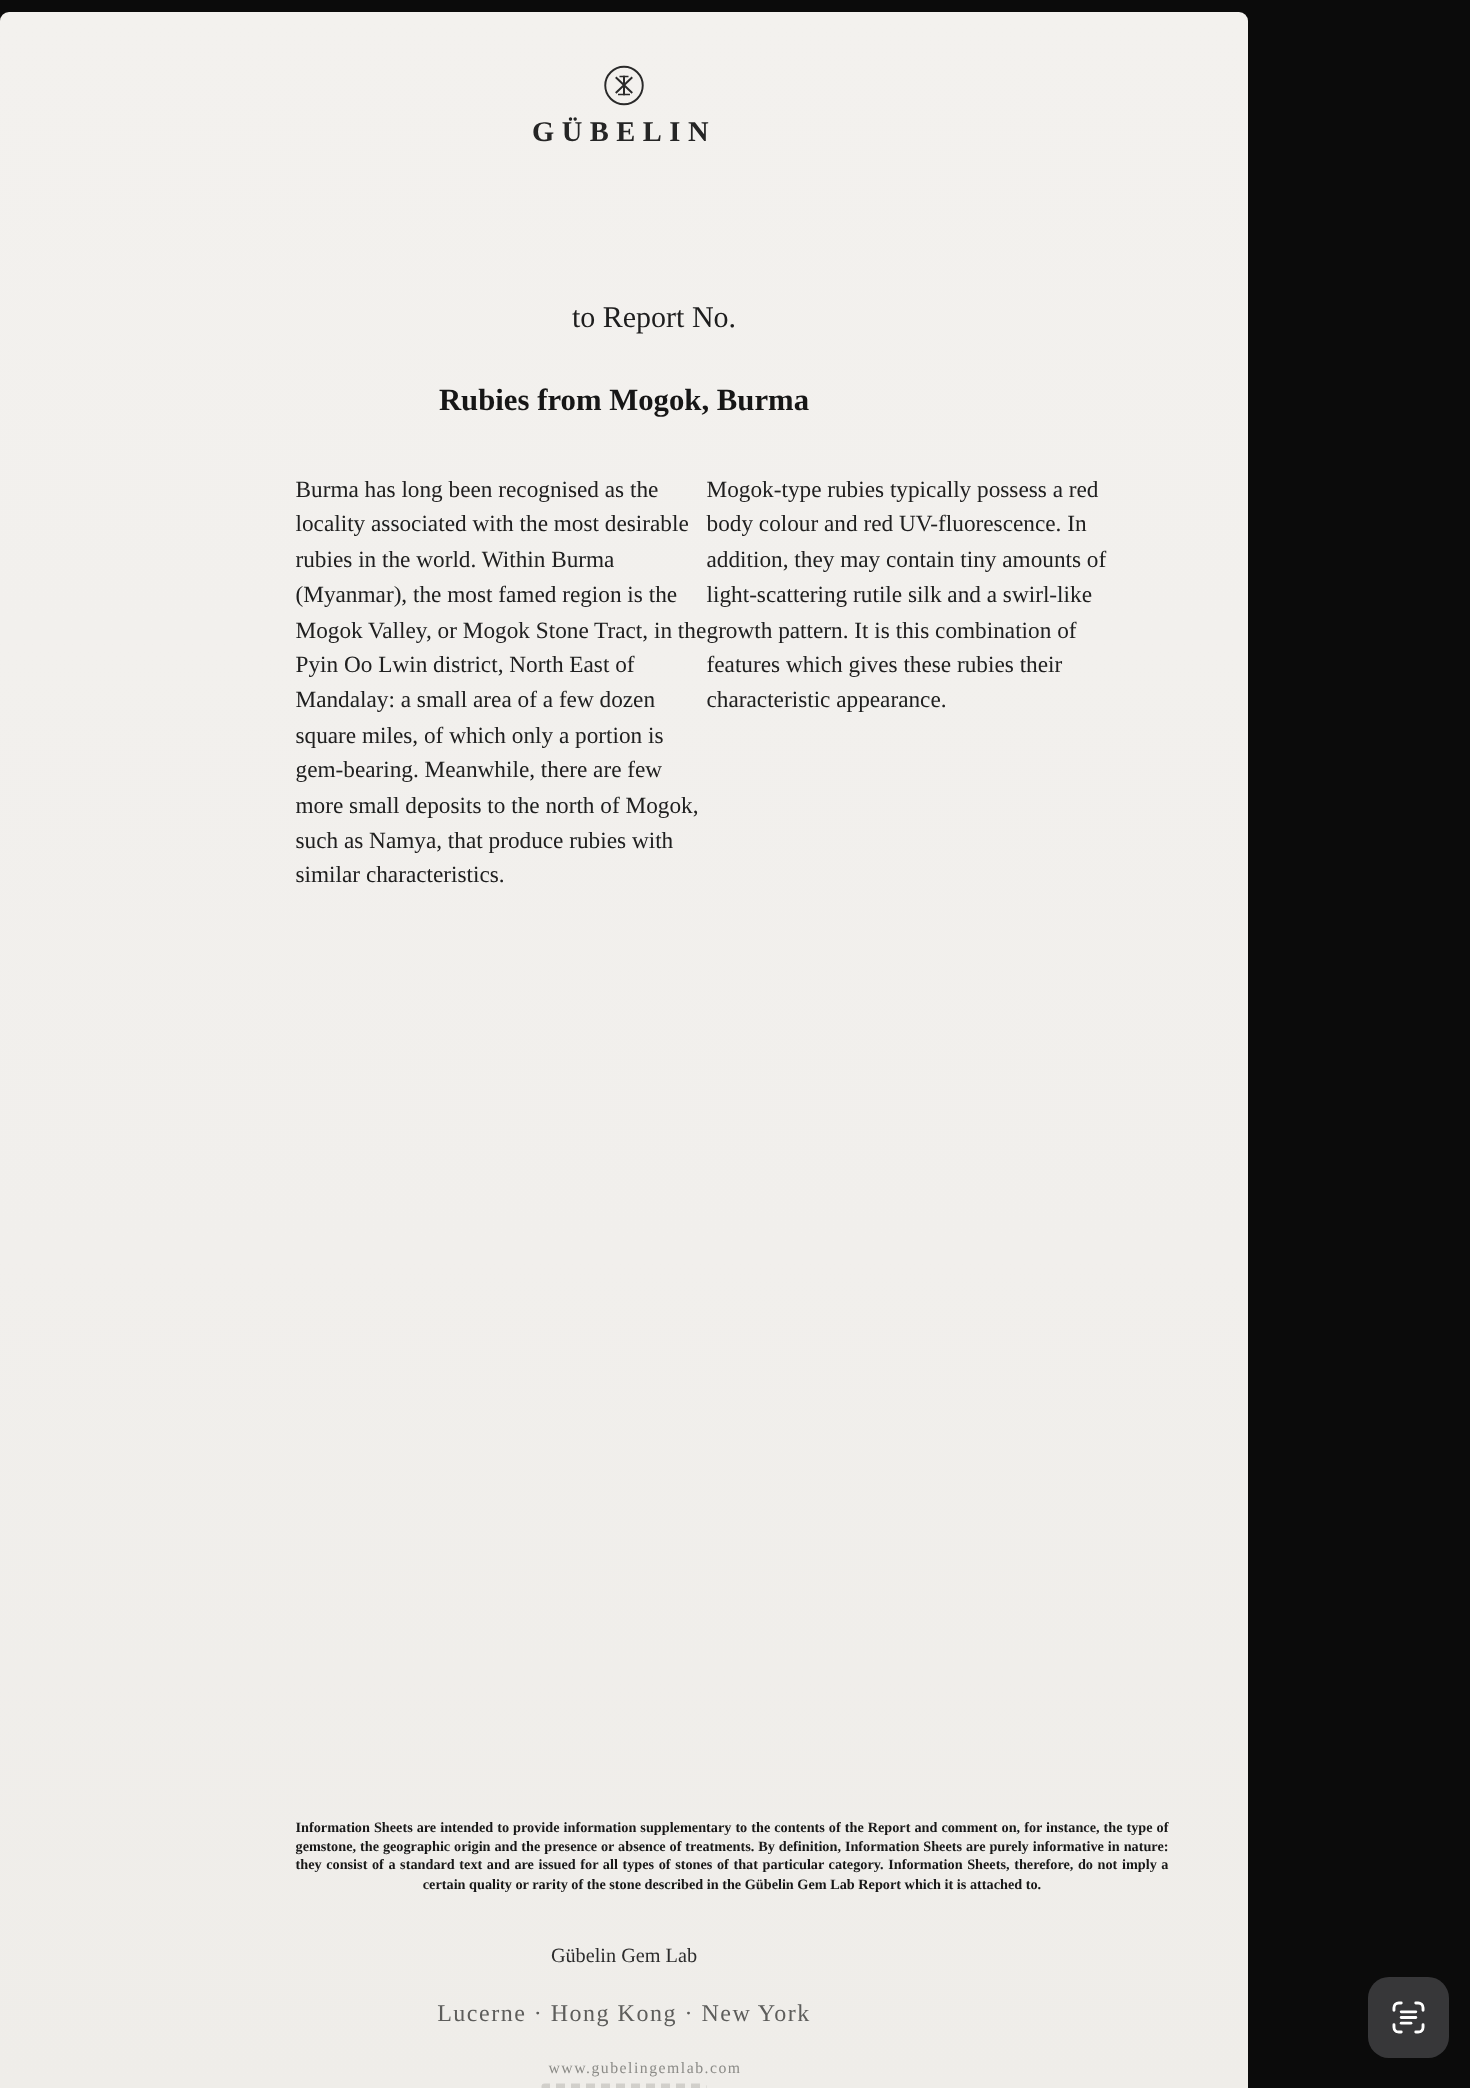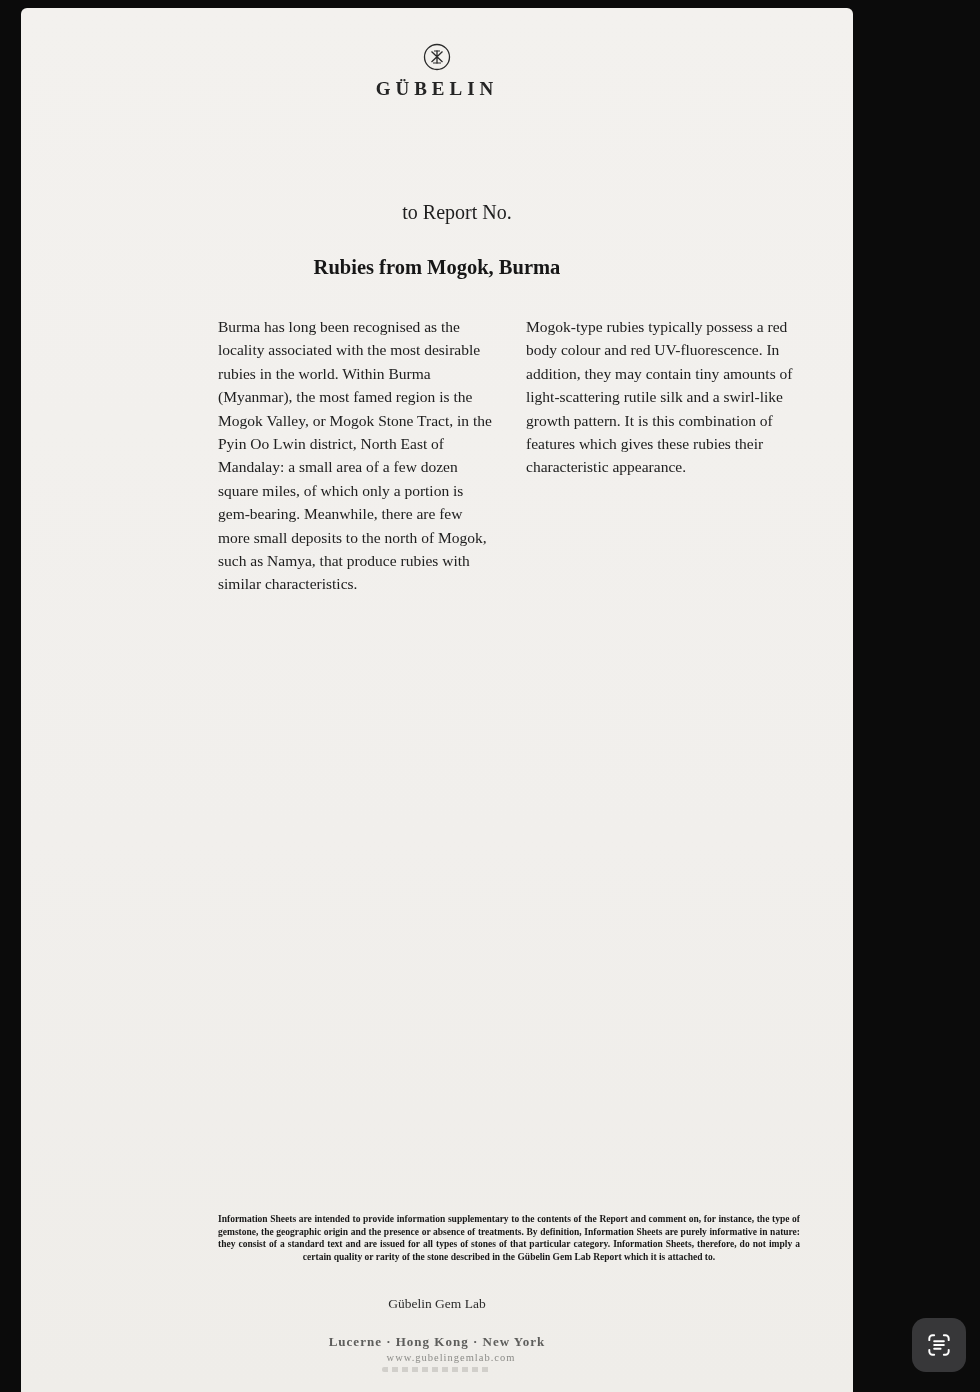--- a/index.html
+++ b/index.html
@@ -1,20 +1,20 @@
 <!DOCTYPE html>
 <html><head>
 <meta charset="utf-8">
 <style>
   * { margin:0; padding:0; box-sizing:border-box; }
   html,body { width:980px; height:1392px; background:#0b0b0b; overflow:hidden;
               font-family:"Liberation Serif", serif; }
 
   .page {
-    position:absolute; left:21px; top:8px; width:832px; height:1384px;
+    position:absolute; left:0; top:8px; width:832px; height:1384px;
     background:linear-gradient(180deg,#f3f1ee 0%, #f1efec 60%, #efede9 100%);
     border-radius:6px 6px 0 0;
     color:#1c1c1c;
   }
 
   
   .brand { position:absolute; top:34px; left:0; width:100%; text-align:center; }
   .crest { display:block; margin:0 auto 6px auto; }
   .wordmark {
     font-size:19px; font-weight:600; letter-spacing:5px; color:#252525;
@@ -31,39 +31,39 @@
     font-size:20px; color:#1e1e1e;padding-left:40px;
   }
   .section-heading {
     position:absolute; top:248px; left:0; width:100%; text-align:center;
     font-size:20.5px; font-weight:700; color:#161616;
   }
 
   
   .columns {
     position:absolute; top:307px; left:197px; width:582px;
-    display:flex; gap:34px;
+    display:flex; 
   }
   .col { width:274px; }
   .col p {
     font-size:15.5px; line-height:23.4px; color:#202020;
     margin-bottom:24px; text-align:left;
   }
 
   
   .disclaimer {
     position:absolute; top:1205px; left:197px; width:582px;
     font-size:9.5px; line-height:12.6px; font-weight:700; color:#181818;
     text-align:justify; text-align-last:center;
   }
 
   
   .lab-footer { position:absolute; top:1288px; left:0; width:100%; text-align:center; }
   .lab-name { font-size:13.5px; color:#2c2c2c; margin-bottom:22px; }
-  .lab-locations { font-size:13px; color:#5d5d5b; letter-spacing:1px; margin-bottom:2px;font-weight:bold; }
+  .lab-locations { font-size:16px; color:#5d5d5b; letter-spacing:1px; margin-bottom:22px; }
   .lab-website { font-size:10.5px; color:#8b8b87; letter-spacing:1px; margin-bottom:4px;margin-left:28px; }
   .clipped-line {
     width:110px; height:5px; margin:2px auto 0 auto;
     background:repeating-linear-gradient(90deg,#b9b7b2 0 6px, transparent 6px 10px);
     opacity:.55; border-radius:2px;
   }
 
   
   .scan-btn {
     position:absolute; right:14px; bottom:20px; width:54px; height:54px;

